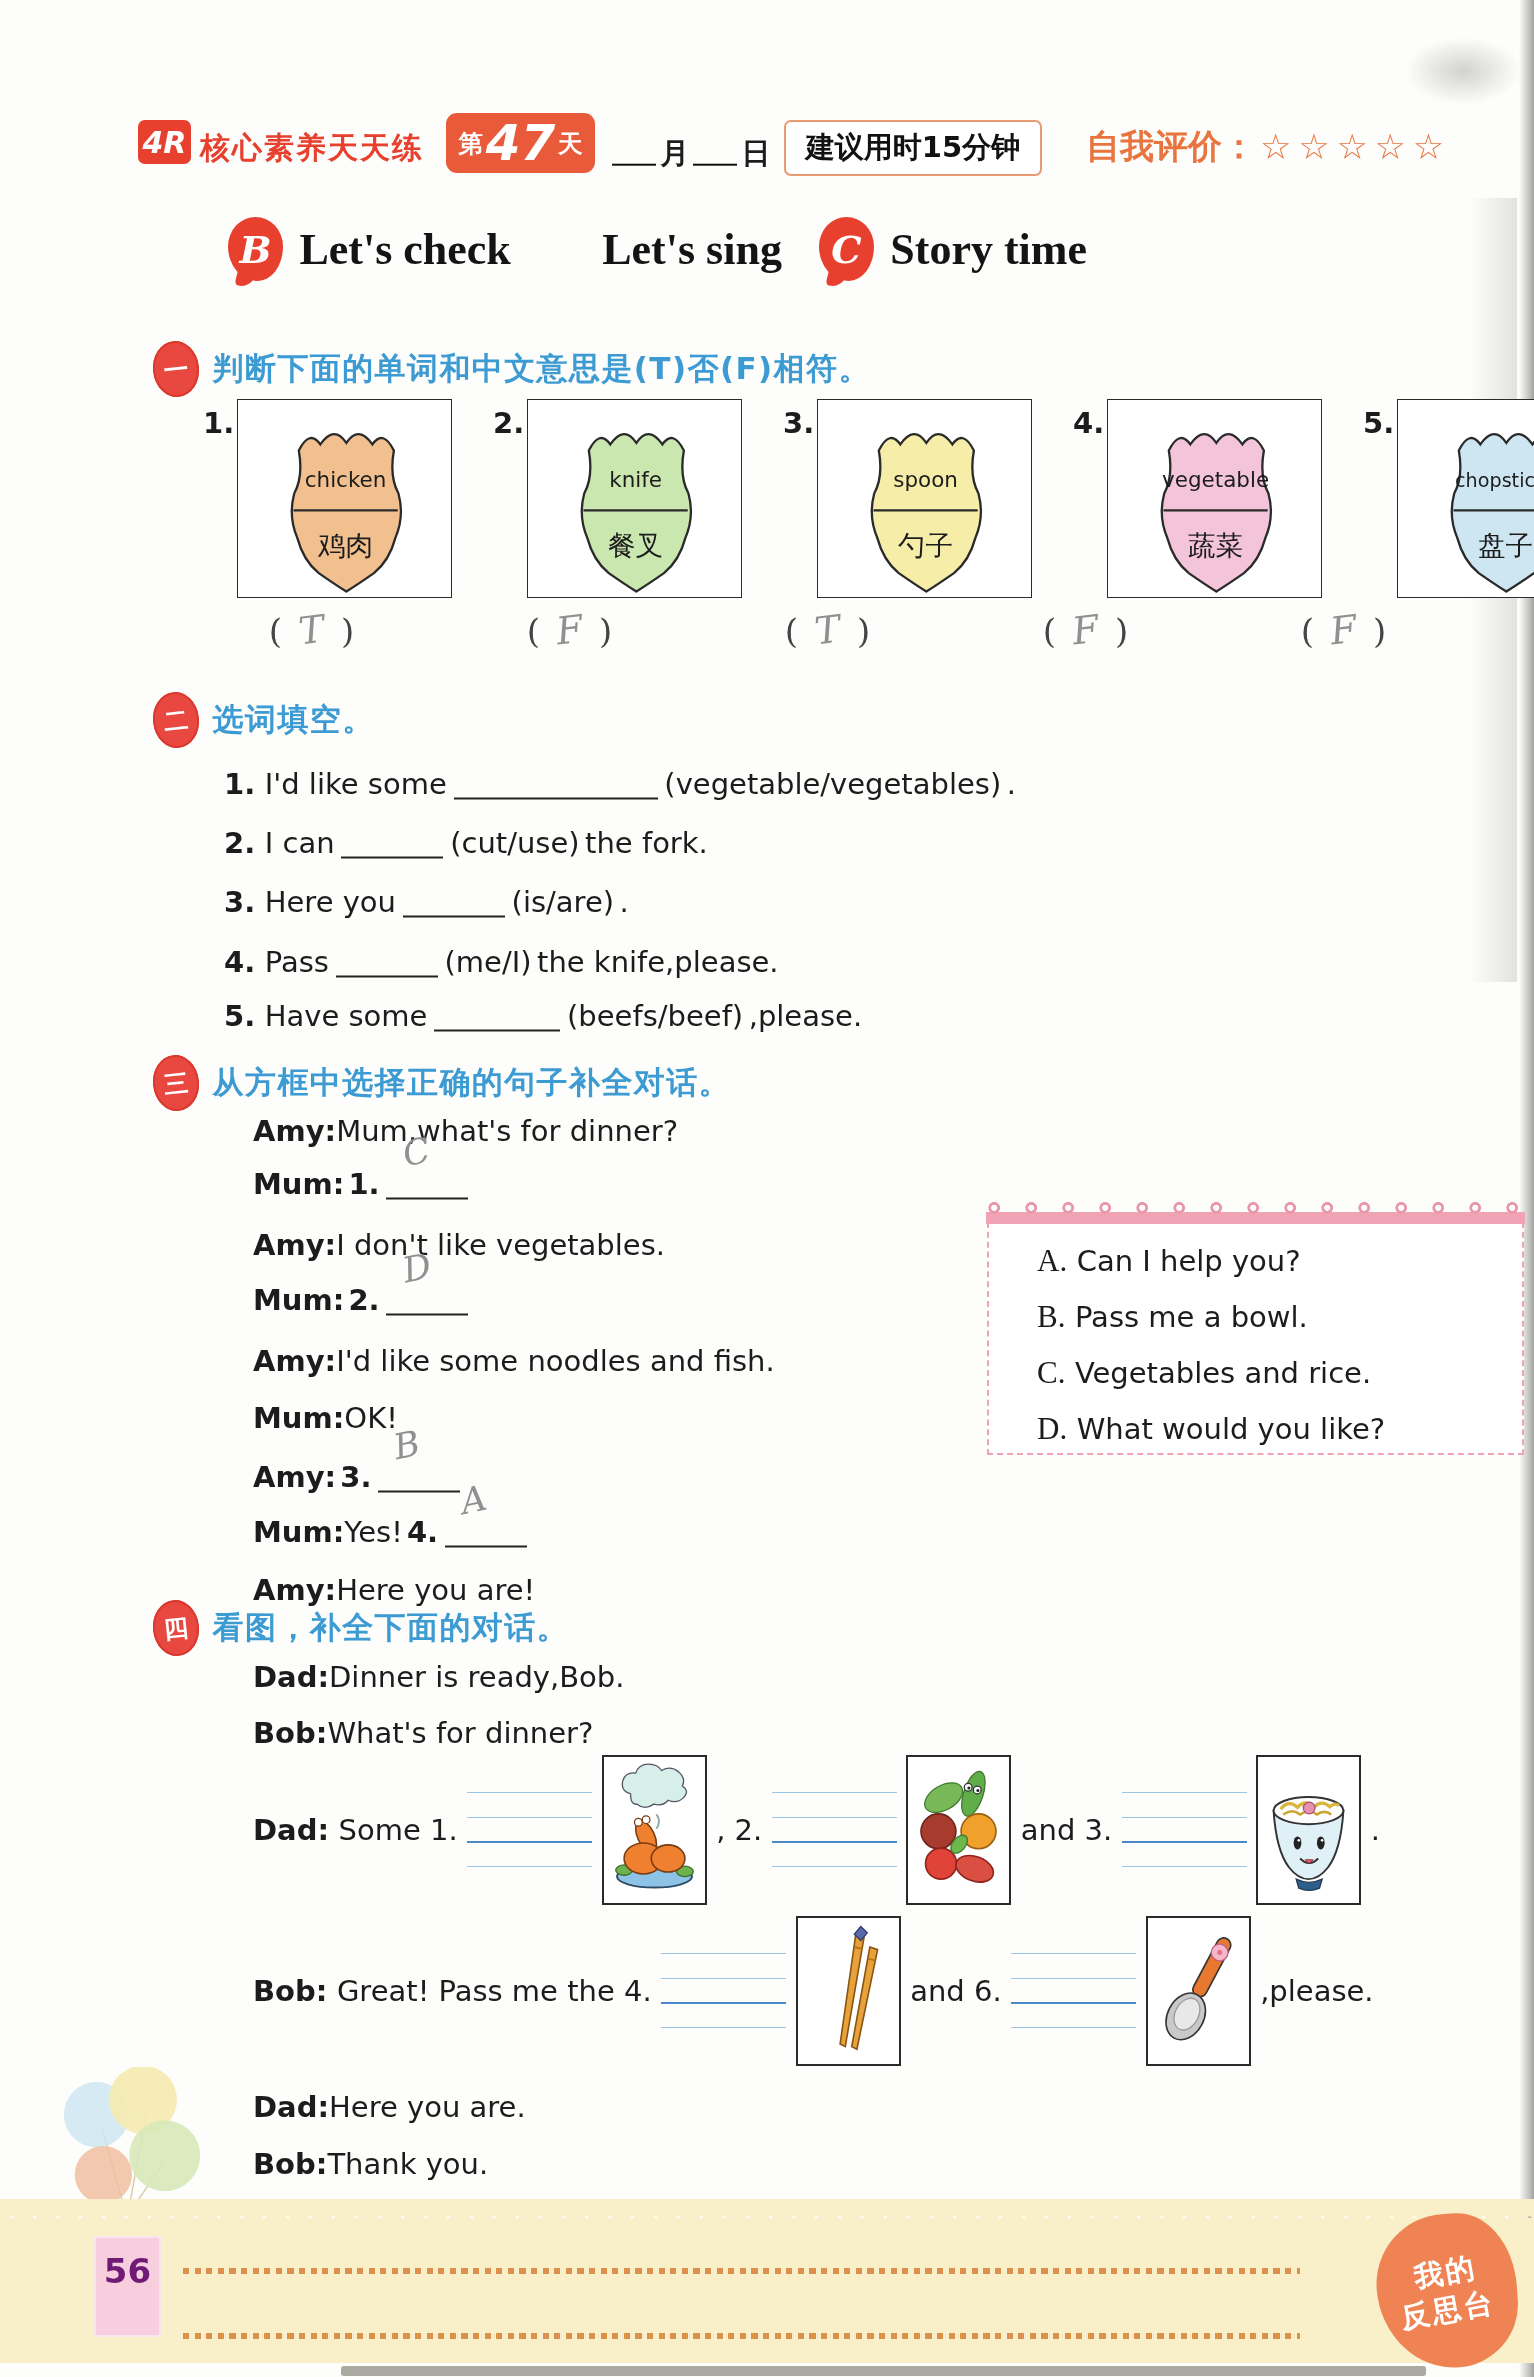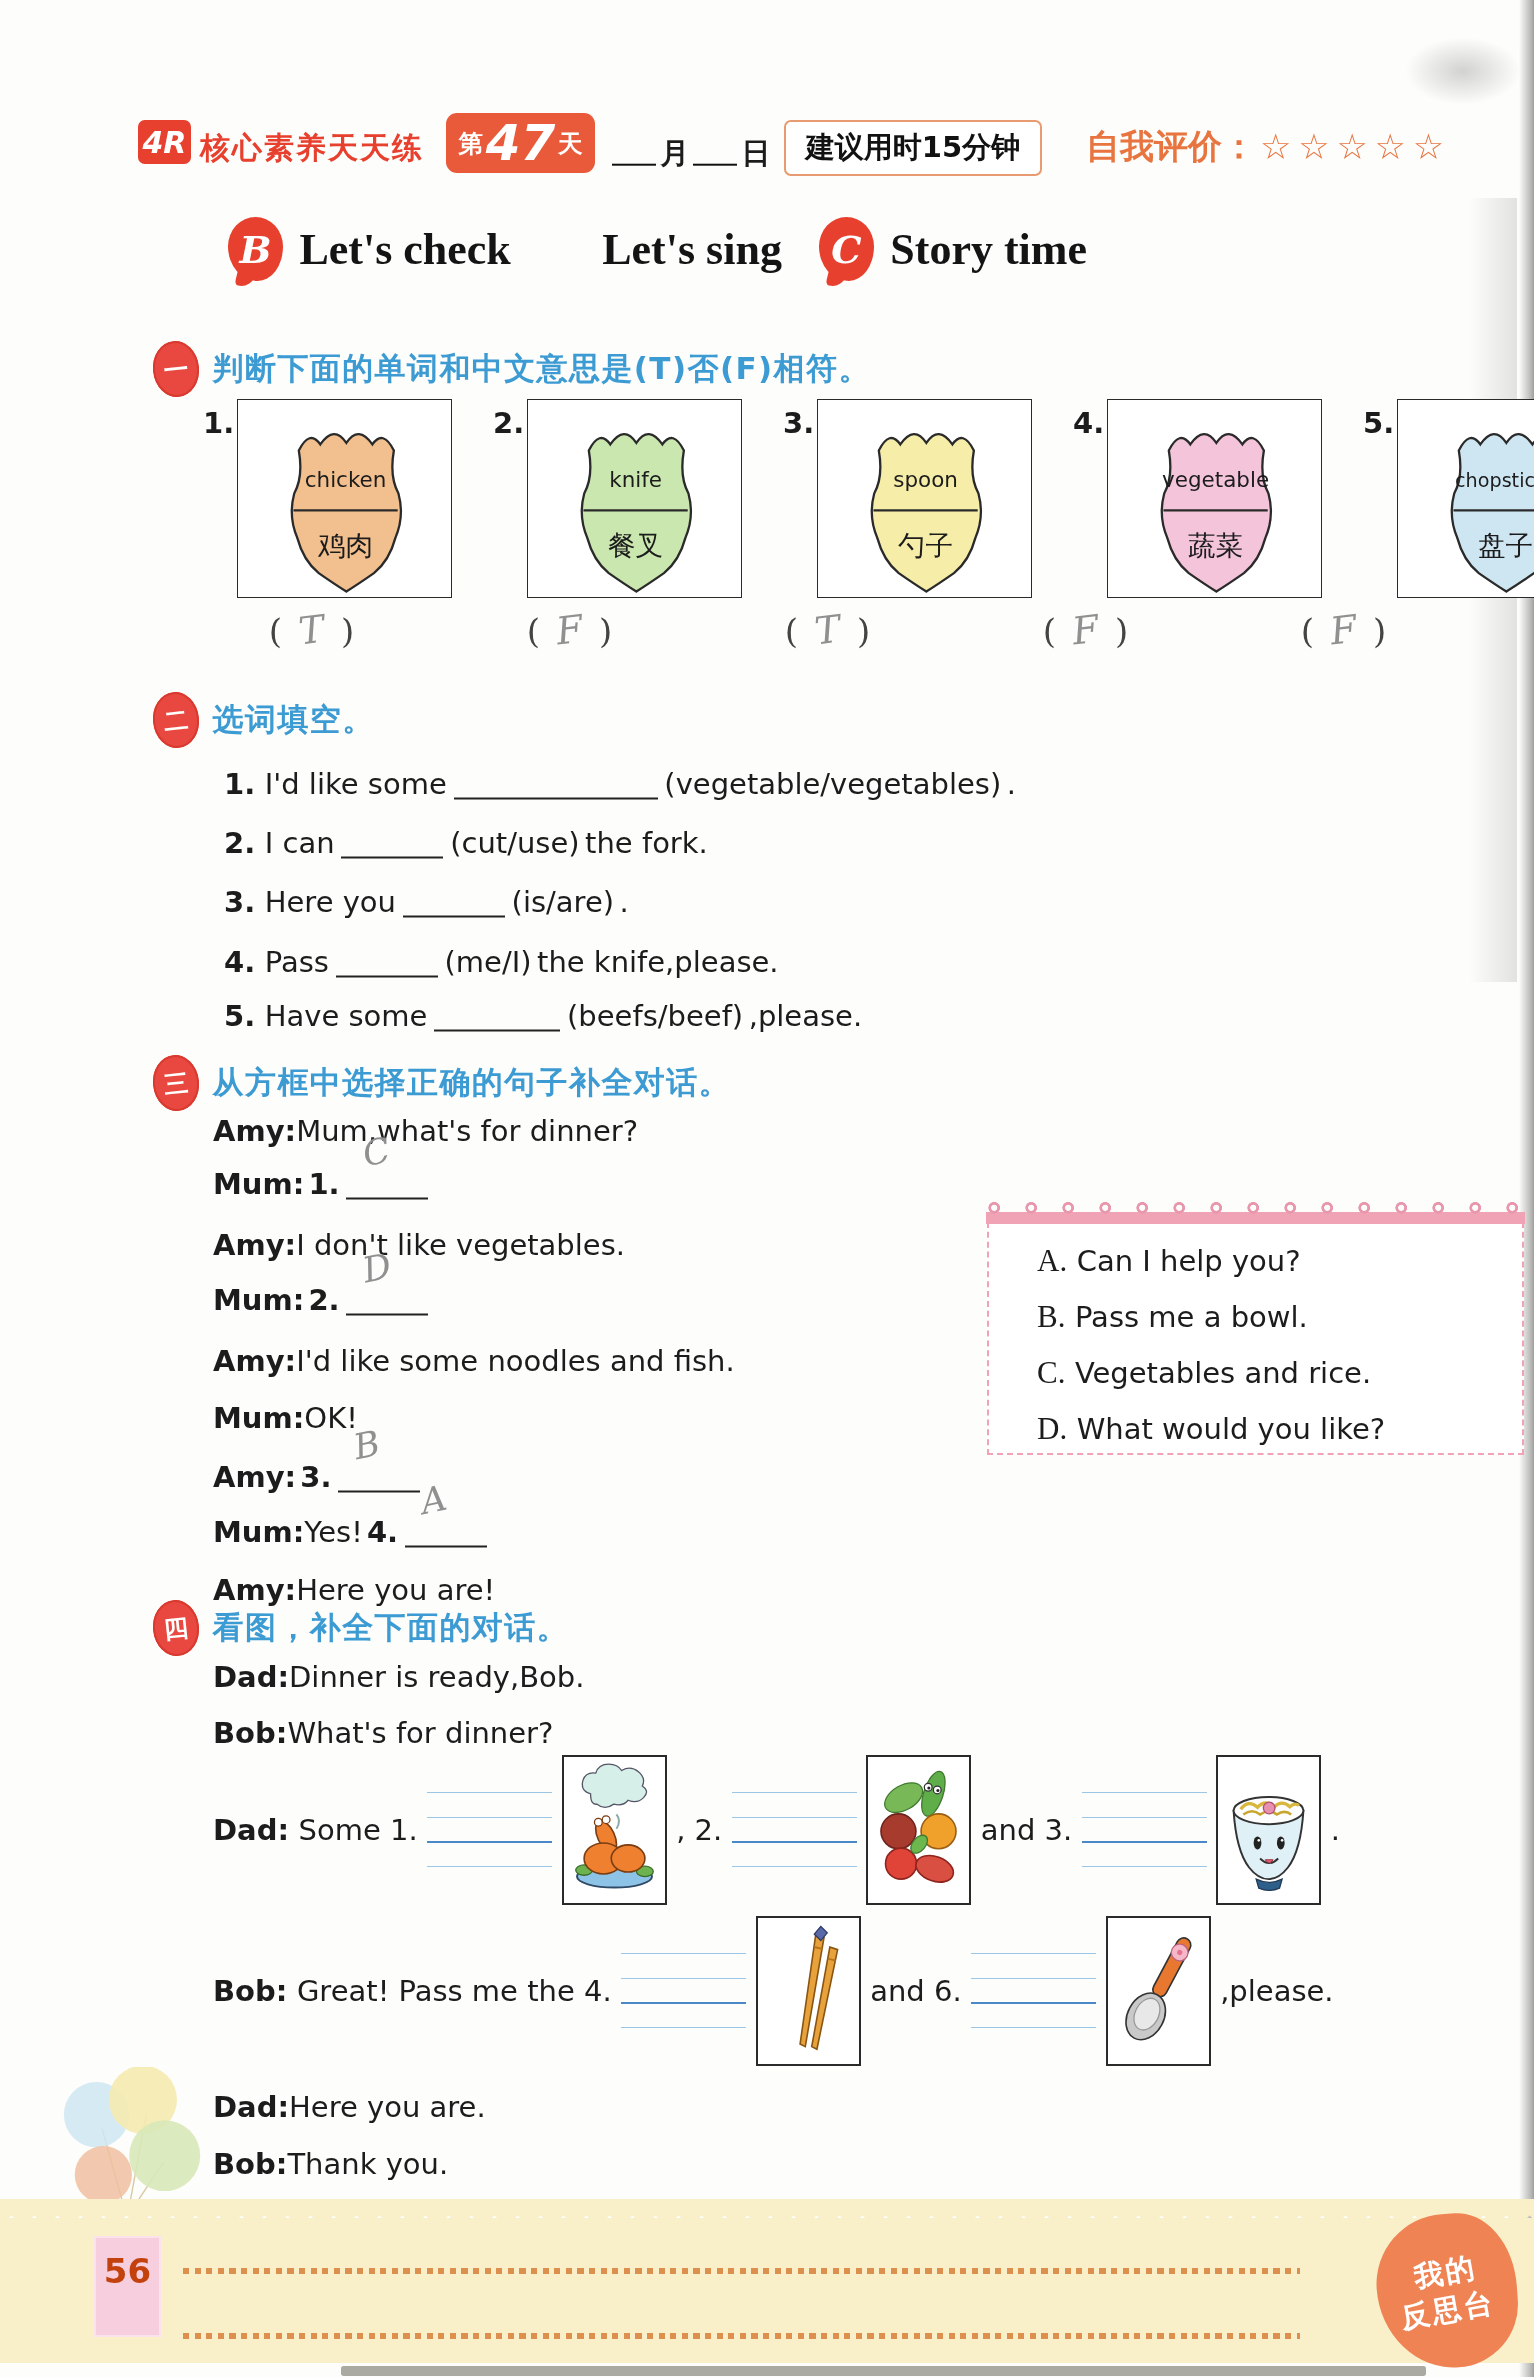--- a/index.html
+++ b/index.html
@@ -69,21 +69,21 @@
   
   .s2-item{position:absolute;left:224px;font-size:29px;white-space:nowrap;}
   .s2-item .no{font-weight:bold;margin-right:9.5px;}
   .blank{display:inline-block;height:20.4px;border-bottom:2px solid #222;margin:0 6.8px;
      transform:translateY(5.5px);}
   .b-lg{width:204px;} .b-md{width:102px;} .b-m2{width:126px;} .b-s3{width:82px;}
   .s2-item .opt{margin-right:5.5px;}
 
   
   .s3-line{position:absolute;left:213px;font-size:29px;white-space:nowrap;}
-  .spk{font-weight:bold;}
+  .spk{font-weight:bold;margin-left:40px;}
   .dlg-num{font-weight:bold;margin-left:4.1px;}
   .blank-wrap{position:relative;display:inline-block;}
   .blank-wrap .hand{position:absolute;left:23px;top:-35px;font-size:35px;transform:rotate(-12deg);}
 
   .opt-box{position:absolute;left:987px;top:1212px;width:537px;height:243px;background:#fff;
      border:2.7px dashed #f0a3b5;border-top:none;box-sizing:border-box;}
   .binding{position:absolute;top:-11px;left:-2.7px;right:-2.7px;height:23px;
      background:linear-gradient(rgba(0,0,0,0) 0 11px,#f0a3b5 11px);}
   .binding::before{content:"";position:absolute;inset:0;
      background:radial-gradient(circle 5.5px at 8.2px 6.8px,rgba(0,0,0,0) 2.7px,#e897ac 3.4px 5.5px,rgba(0,0,0,0) 6.1px);
@@ -107,21 +107,21 @@
   .balloons{position:absolute;left:61px;top:2067px;}
 
   
   .footer-panel{position:absolute;left:0;right:0;top:2218px;height:145px;background:#f9f0ca;}
   .footer-panel::before{content:"";position:absolute;top:-19px;left:0;right:0;height:20.4px;
      background:linear-gradient(-45deg,rgba(0,0,0,0) 11px,#f9f0ca 0),
                 linear-gradient(45deg,rgba(0,0,0,0) 11px,#f9f0ca 0);
      background-repeat:repeat-x;background-position:left bottom;background-size:23px 23px;}
   .page-num-box{position:absolute;left:94px;top:17.7px;width:67px;height:101px;background:#f6cede;
      box-shadow:inset 0 0 0 2px #fbe3ec;display:flex;justify-content:center;}
-  .page-num{font-size:34px;font-weight:bold;color:#c2410c;margin-top:15px;}
+  .page-num{font-size:34px;font-weight:bold;color:#701a75;margin-top:15px;}
   .dot-line{position:absolute;left:183px;right:235px;height:5.5px;
      background:repeating-linear-gradient(90deg,#dd8f4e 0 6.1px,rgba(0,0,0,0) 6.1px 11.6px);}
   .dot1{top:50px;} .dot2{top:115px;}
   .blob{position:absolute;right:17.7px;top:-4.1px;width:140px;height:154px;background:#ef8354;
      border-radius:55% 45% 50% 60%/50% 55% 45% 60%;display:flex;flex-direction:column;
      align-items:center;justify-content:center;transform:rotate(-4deg);}
   .blob span{color:#fff;font-size:29px;font-weight:bold;letter-spacing:2.7px;line-height:38px;
      transform:rotate(-6deg);}
 </style>
 </head>

